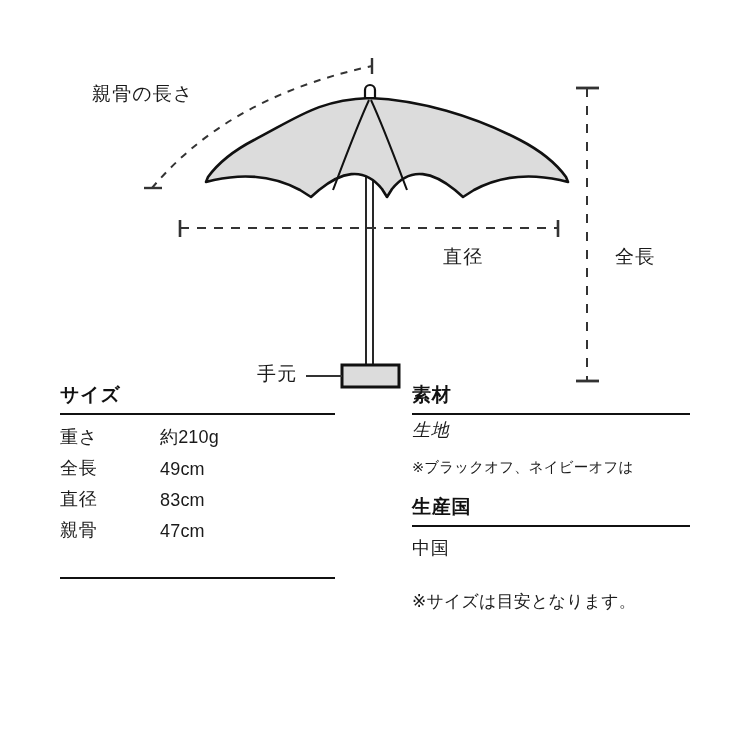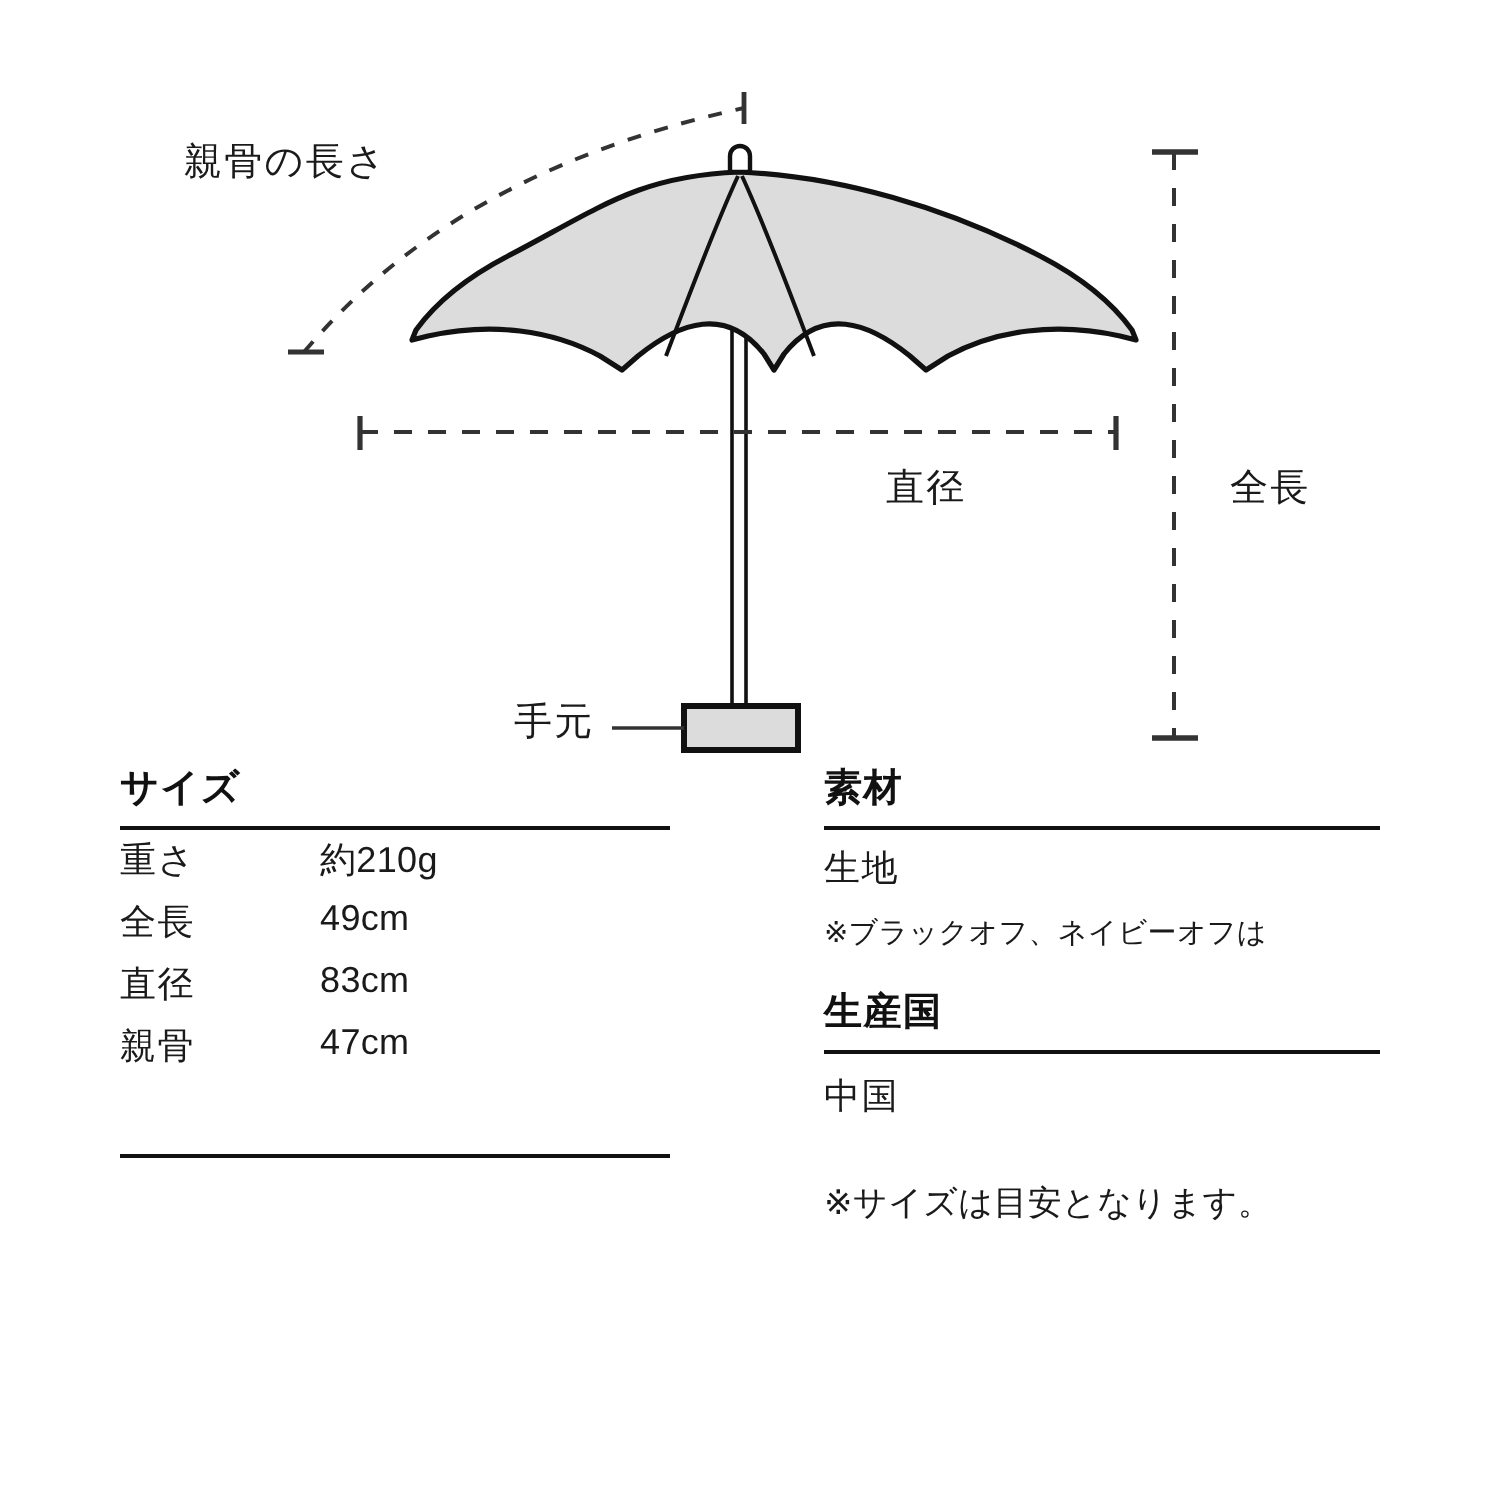--- a/index.html
+++ b/index.html
@@ -15,21 +15,21 @@
     overflow: hidden;
     font-family: "Liberation Sans", "DejaVu Sans", sans-serif;
     color: #1a1a1a;
     -webkit-font-smoothing: antialiased;
   }
 
   
   #diagram {
     position: absolute;
     left: 0;
-    top: 4px;
+    top: 16px;
     width: 750px;
     height: 385px;
     text-align: right;
   }
   #diagram svg {
     display: block;
   }
 
   .diagram-label {
     position: absolute;
@@ -71,41 +71,42 @@
     border-top: 2.5px solid #111;
     margin: 9px 0 0 0;
     width: 100%;
   }
 
   .rows {
     margin-top: 3px;
   }
   .row {
     display: flex;
-    align-items: flex-start;
+    align-items: flex-end;
     height: 31px;
   }
   .row .k {
     width: 100px;
     flex: 0 0 100px;
     font-size: 18px;
     letter-spacing: 0.04em;
     color: #1a1a1a;
   }
   .row .v {
     font-size: 18px;
     letter-spacing: 0.01em;
     color: #1a1a1a;
   }
 
   
   .mrow {
     display: flex;
-    align-items: center;
+    align-items: flex-start;
     height: 32px;
+    font-style: italic;
   }
   .mrow .k {
     width: 100px;
     flex: 0 0 100px;
     font-size: 18px;
     letter-spacing: 0.04em;
   }
   .mrow .v {
     font-size: 18px;
     letter-spacing: 0.01em;

